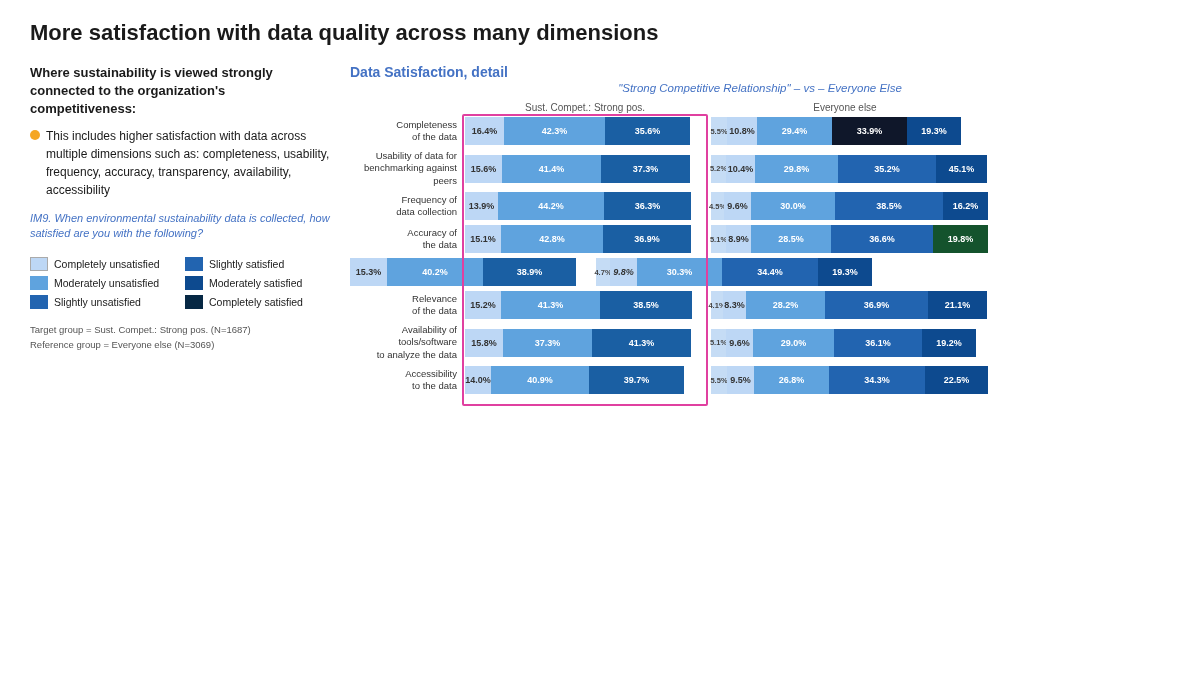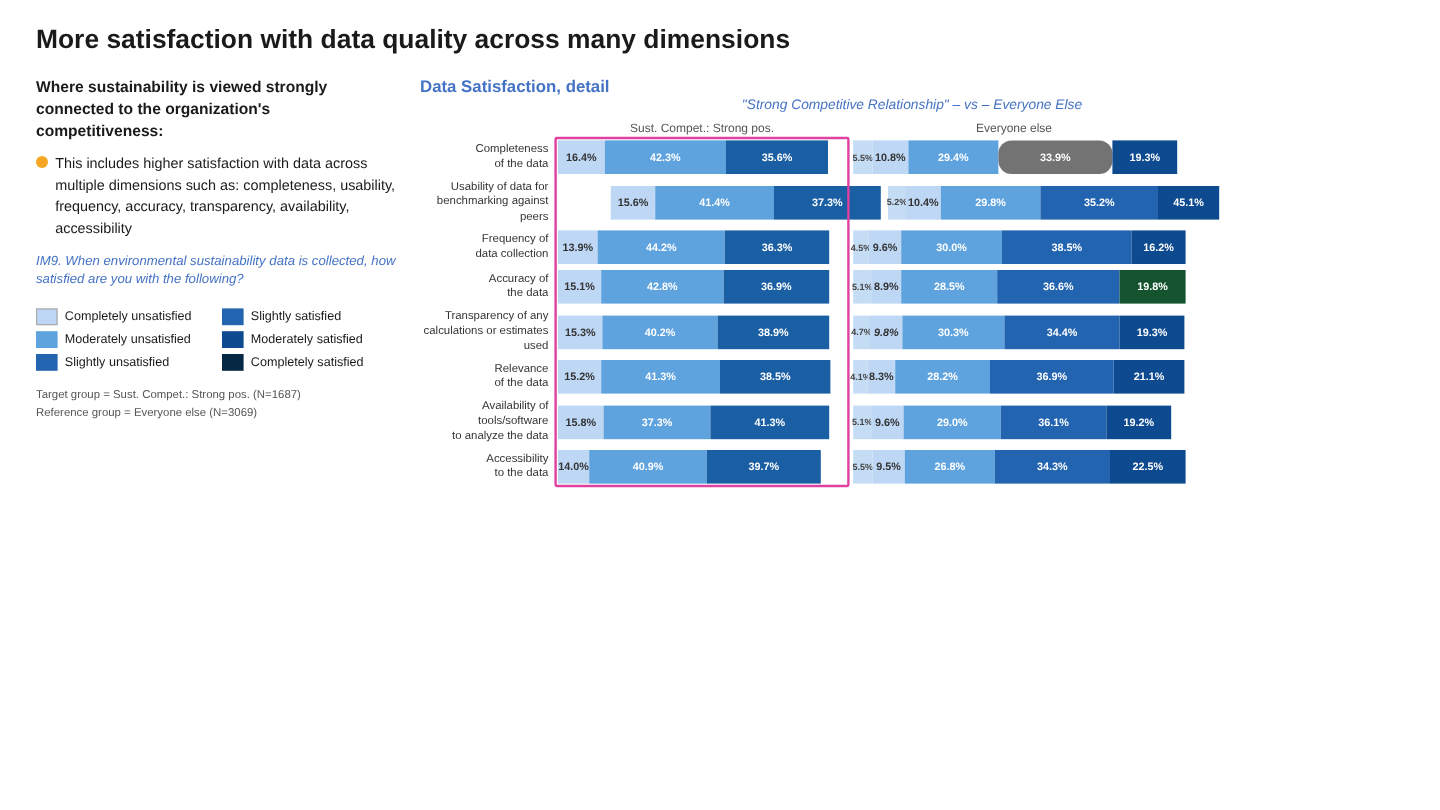--- a/index.html
+++ b/index.html
@@ -234,28 +234,28 @@
           <div class="bars-left">
             <div class="bar-segment" style="width: 39px; background: rgb(189, 215, 245); color: rgb(51, 51, 51);">16.4%</div>
             <div class="bar-segment" style="width: 101px; background: rgb(95, 163, 222); color: rgb(255, 255, 255);">42.3%</div>
             <div class="bar-segment" style="width: 85px; background: rgb(26, 95, 163); color: rgb(255, 255, 255);">35.6%</div>
           </div>
           <div style="width: 6px;"></div>
           <div class="bars-right">
             <div class="bar-segment tiny" style="width: 16px; background: rgb(197, 220, 245); color: rgb(68, 68, 68);">5.5%</div>
             <div class="bar-segment" style="width: 30px; background: rgb(189, 215, 245); color: rgb(51, 51, 51);">10.8%</div>
             <div class="bar-segment" style="width: 75px; background: rgb(95, 163, 222); color: rgb(255, 255, 255);">29.4%</div>
-            <div class="bar-segment" style="width: 95px; background: #737373; color: rgb(255, 255, 255); border-radius: 11px;">33.9%</div>
+            <div class="bar-segment" style="width: 75px; background: #0f172a; color: rgb(255, 255, 255);">33.9%</div>
             <div class="bar-segment" style="width: 54px; background: rgb(13, 74, 143); color: rgb(255, 255, 255);">19.3%</div>
           </div>
         </div>
         <div class="chart-row">
           <div class="row-label">Usability of data for<br>benchmarking against peers</div>
           <div class="bars-left">
-            <div class="bar-segment" style="width: 37px; background: rgb(189, 215, 245); color: rgb(51, 51, 51); margin-left: 44px;">15.6%</div>
+            <div class="bar-segment" style="width: 37px; background: rgb(189, 215, 245); color: rgb(51, 51, 51);">15.6%</div>
             <div class="bar-segment" style="width: 99px; background: rgb(95, 163, 222); color: rgb(255, 255, 255);">41.4%</div>
             <div class="bar-segment" style="width: 89px; background: rgb(26, 95, 163); color: rgb(255, 255, 255);">37.3%</div>
           </div>
           <div style="width: 6px;"></div>
           <div class="bars-right">
             <div class="bar-segment tiny" style="width: 15px; background: rgb(197, 220, 245); color: rgb(68, 68, 68);">5.2%</div>
             <div class="bar-segment" style="width: 29px; background: rgb(189, 215, 245); color: rgb(51, 51, 51);">10.4%</div>
             <div class="bar-segment" style="width: 83px; background: rgb(95, 163, 222); color: rgb(255, 255, 255);">29.8%</div>
             <div class="bar-segment" style="width: 98px; background: rgb(34, 100, 176); color: rgb(255, 255, 255);">35.2%</div>
             <div class="bar-segment" style="width: 51px; background: rgb(13, 74, 143); color: rgb(255, 255, 255);">45.1%</div>
@@ -287,21 +287,20 @@
           <div style="width: 6px;"></div>
           <div class="bars-right">
             <div class="bar-segment tiny" style="width: 15px; background: rgb(197, 220, 245); color: rgb(68, 68, 68);">5.1%</div>
             <div class="bar-segment" style="width: 25px; background: rgb(189, 215, 245); color: rgb(51, 51, 51);">8.9%</div>
             <div class="bar-segment" style="width: 80px; background: rgb(95, 163, 222); color: rgb(255, 255, 255);">28.5%</div>
             <div class="bar-segment" style="width: 102px; background: rgb(34, 100, 176); color: rgb(255, 255, 255);">36.6%</div>
             <div class="bar-segment" style="width: 55px; background: #14532d; color: rgb(255, 255, 255);">19.8%</div>
           </div>
         </div>
         <div class="chart-row">
-          <div class="row-label">Transparency of any<br>calculations or estimates used</div>
           <div class="bars-left">
             <div class="bar-segment" style="width: 37px; background: rgb(189, 215, 245); color: rgb(51, 51, 51);">15.3%</div>
             <div class="bar-segment" style="width: 96px; background: rgb(95, 163, 222); color: rgb(255, 255, 255);">40.2%</div>
             <div class="bar-segment" style="width: 93px; background: rgb(26, 95, 163); color: rgb(255, 255, 255);">38.9%</div>
           </div>
           <div style="width: 6px;"></div>
           <div class="bars-right">
             <div class="bar-segment tiny" style="width: 14px; background: rgb(197, 220, 245); color: rgb(68, 68, 68);">4.7%</div>
             <div class="bar-segment" style="width: 27px; background: rgb(189, 215, 245); color: rgb(51, 51, 51); font-style: italic;">9.8%</div>
             <div class="bar-segment" style="width: 85px; background: rgb(95, 163, 222); color: rgb(255, 255, 255);">30.3%</div>

